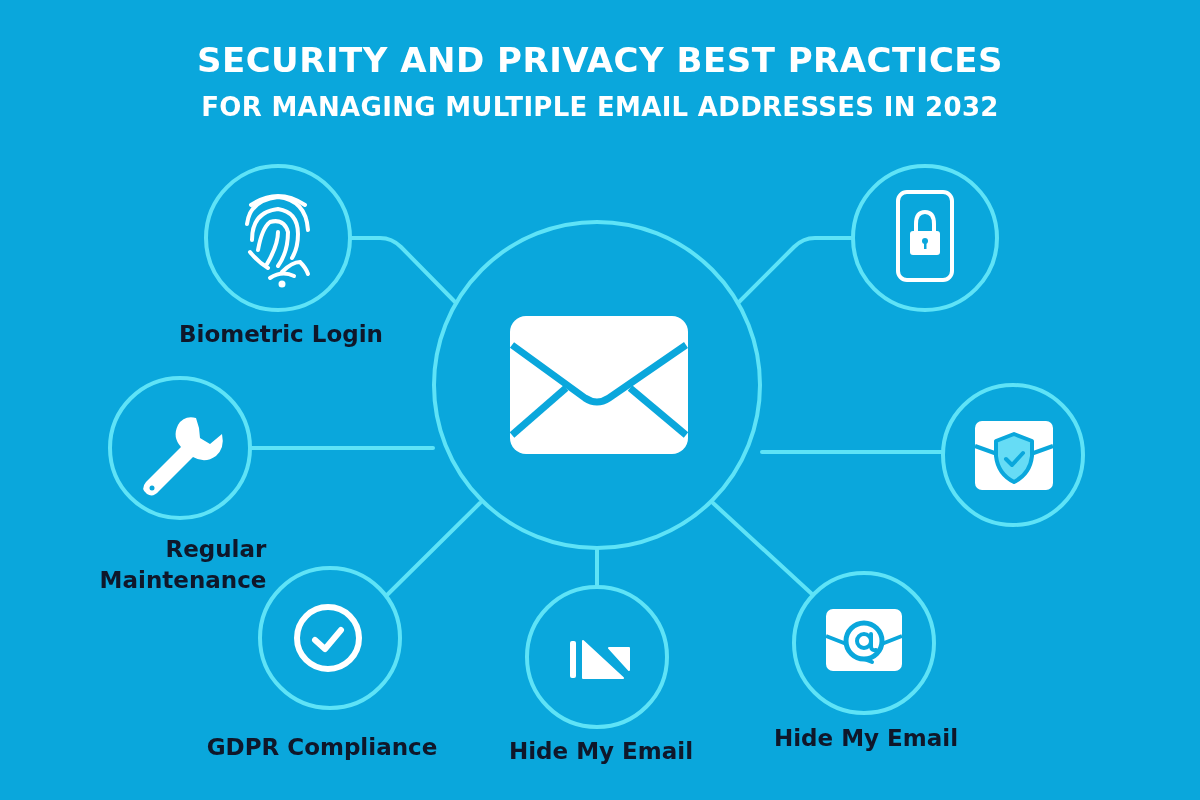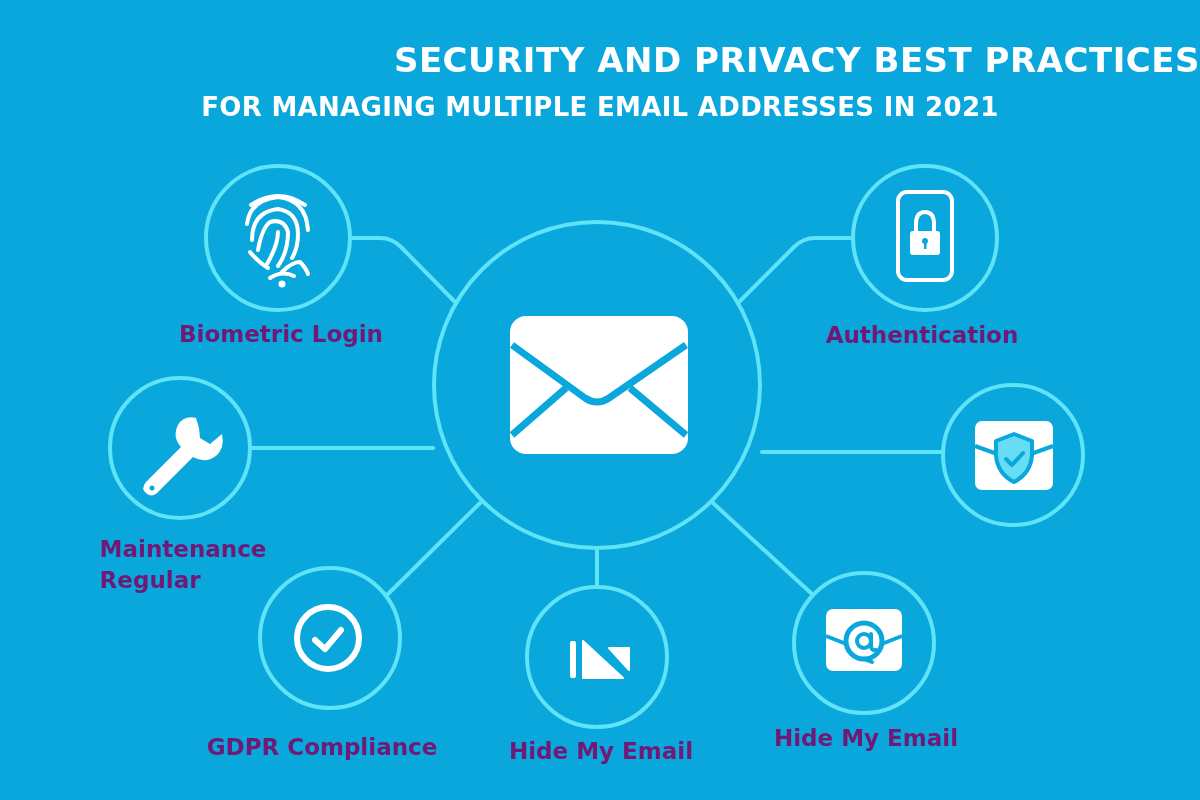--- a/index.html
+++ b/index.html
@@ -4,44 +4,44 @@
   <style>
     html, body { margin: 0; padding: 0; }
     body {
       width: 1200px; height: 800px; overflow: hidden;
       background: #0aa7dc;
       font-family: "DejaVu Sans", "Liberation Sans", sans-serif;
       position: relative;
     }
     .title {
       position: absolute; left: 0; right: 0; top: 40px;
-      text-align: right; color: #ffffff;
+      text-align: center; color: #ffffff;
       font-size: 34px; font-weight: bold; letter-spacing: 0.5px;
     }
     .subtitle {
       position: absolute; left: 0; right: 0; top: 92px;
       text-align: center; color: #ffffff;
       font-size: 26px; font-weight: bold; letter-spacing: 0.3px;
     }
     svg.diagram { position: absolute; left: 0; top: 0; }
     .label {
-      position: absolute; color: #701a75; font-weight: bold;
-      font-size: 23px; text-align: left; line-height: 31px;
+      position: absolute; color: #0f172a; font-weight: bold;
+      font-size: 23px; text-align: right; line-height: 31px;
       transform: translateX(-50%); white-space: nowrap;
     }
     .node-hit {
       position: absolute; border-radius: 50%;
       transform: translate(-50%, -50%);
     }
   </style>
 </head>
 <body>
 
 <div class="title">SECURITY AND PRIVACY BEST PRACTICES</div>
-<div class="subtitle">FOR MANAGING MULTIPLE EMAIL ADDRESSES IN 2021</div>
+<div class="subtitle">FOR MANAGING MULTIPLE EMAIL ADDRESSES IN 2032</div>
 
 <svg class="diagram" width="1200" height="800" viewBox="0 0 1200 800">
   <g fill="none" stroke="#5ee3f7" stroke-width="4" stroke-linecap="round" stroke-linejoin="round">
 
     <path d="M350 238 L380 238 Q392 238 401 247 L458 305"></path>
 
     <path d="M853 238 L815 238 Q803 238 794 247 L736 305"></path>
 
     <path d="M250 448 L433 448"></path>
 
@@ -130,26 +130,25 @@
 <div class="node-hit" style="left:925px; top:238px; width:144px; height:144px;"></div>
 <div class="node-hit" style="left:180px; top:448px; width:140px; height:140px;"></div>
 <div class="node-hit" style="left:1013px; top:455px; width:140px; height:140px;"></div>
 <div class="node-hit" style="left:330px; top:638px; width:140px; height:140px;"></div>
 <div class="node-hit" style="left:597px; top:657px; width:140px; height:140px;"></div>
 <div class="node-hit" style="left:864px; top:643px; width:140px; height:140px;"></div>
 
 <div class="label" style="left:281px; top:319px;">Biometric Login</div>
 
 <div class="label" style="left:922px; top:320px;">
-  <div>Authentication</div>
 </div>
 
 <div class="label" style="left:183px; top:534px;">
+  <div>Regular</div>
   <div>Maintenance</div>
-  <div>Regular</div>
 </div>
 
 <div class="label" style="left:1014px; top:535px;">
 </div>
 
 <div class="label" style="left:322px; top:732px;">GDPR Compliance</div>
 
 <div class="label" style="left:601px; top:736px;">Hide My Email</div>
 
 <div class="label" style="left:866px; top:723px;">Hide My Email</div>

